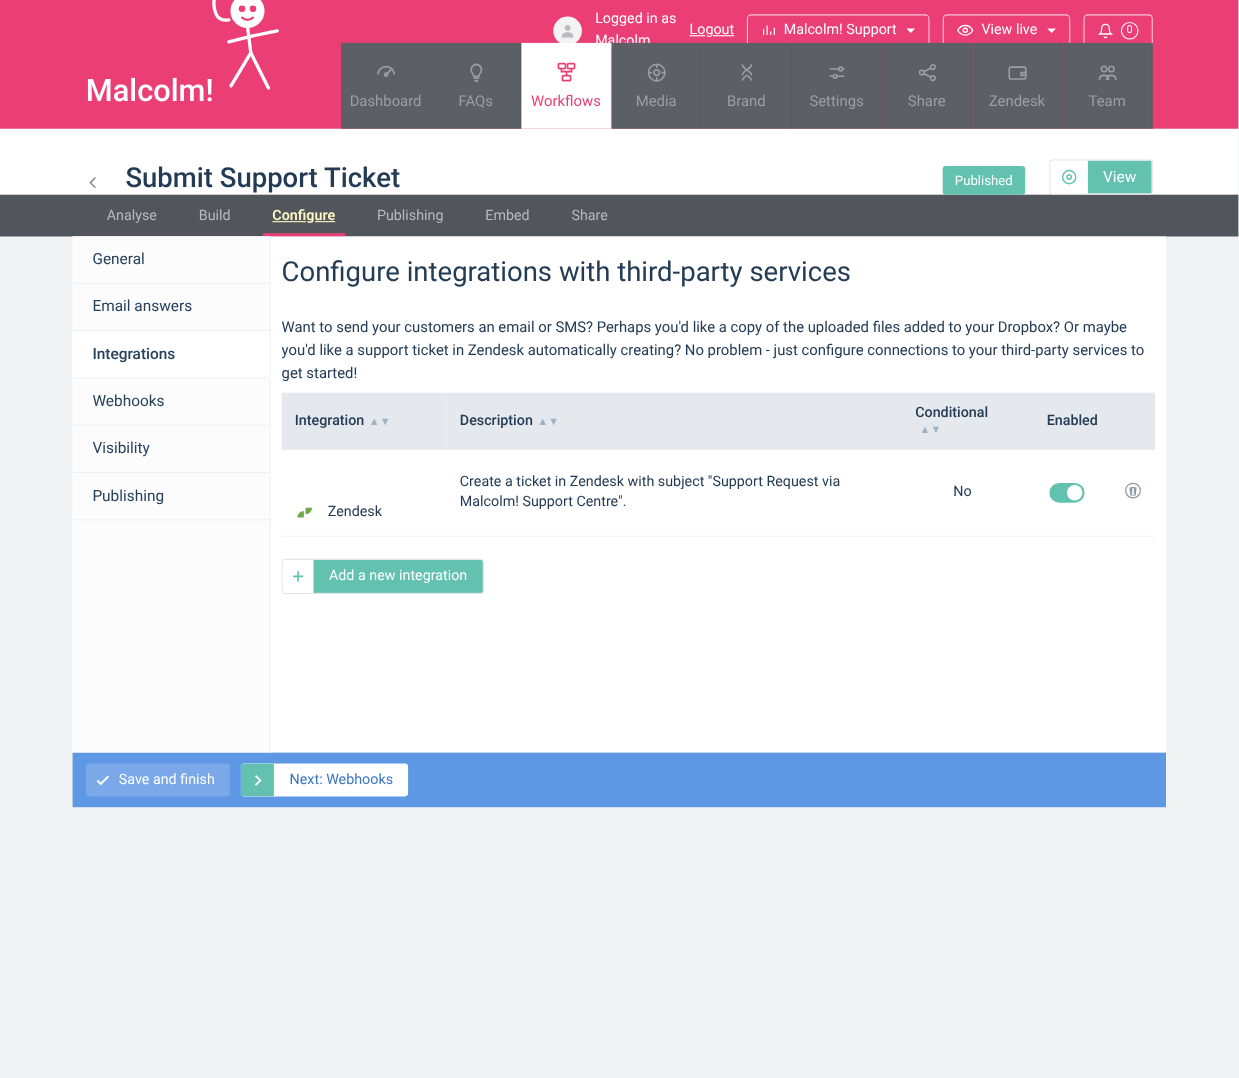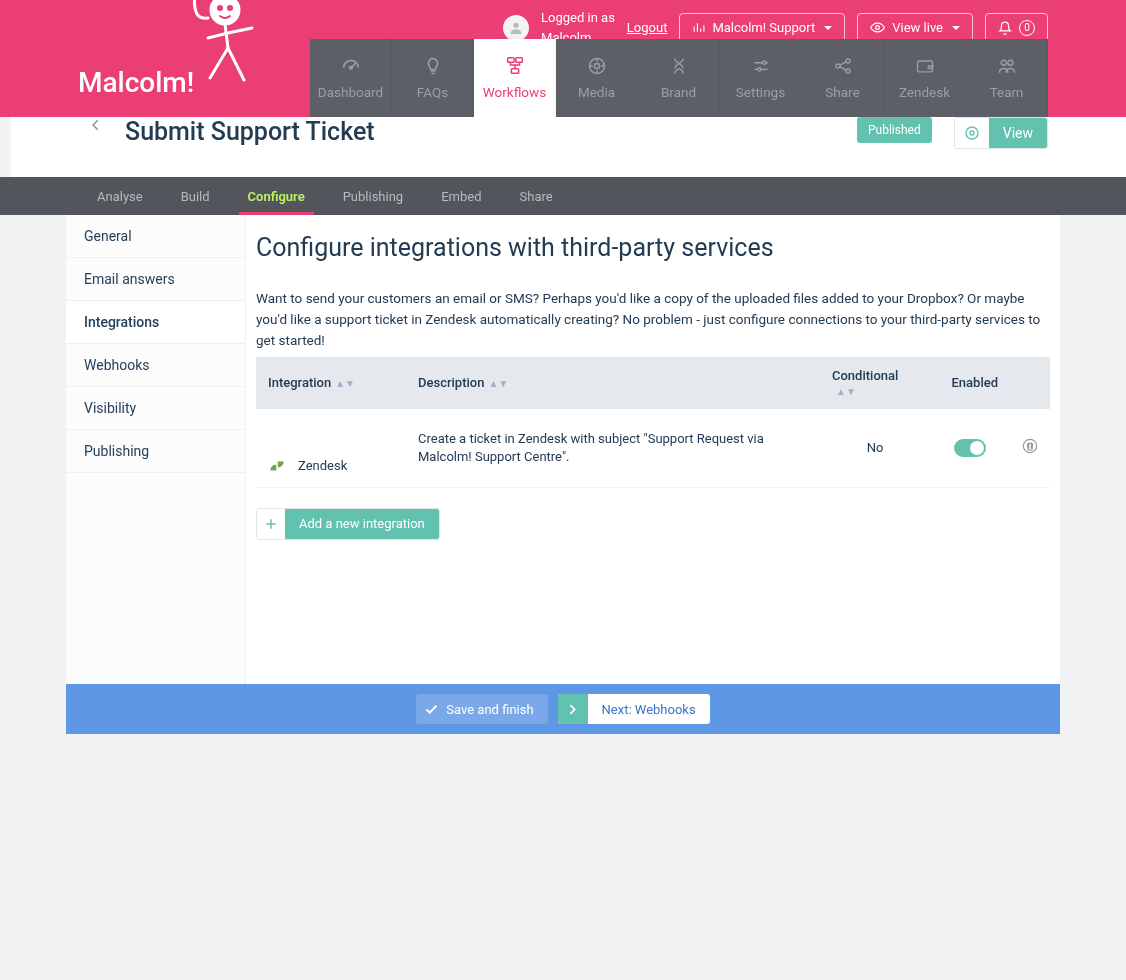--- a/index.html
+++ b/index.html
@@ -32,32 +32,32 @@
   .caret-down{width:0;height:0;border-left:4px solid transparent;border-right:4px solid transparent;border-top:4px solid #fff;margin-left:2px;}
 
   .mainnav{position:absolute;left:310px;bottom:0;display:flex;height:78px;}
   .navitem{width:82px;background:var(--grey-nav);display:flex;flex-direction:column;align-items:center;justify-content:center;gap:8px;color:#9a9fa5;font-size:13.5px;cursor:pointer;border-right:1px solid rgba(0,0,0,.05);}
   .navitem.active{background:#fff;color:var(--pink);}
   .nav-icon{height:20px;display:flex;align-items:center;justify-content:center;}
   .nav-icon svg{stroke:#9a9fa5;}
   .navitem.active .nav-icon svg{stroke:var(--pink);}
 
   
-  .titlebar{background:#fff;height:60px;display:flex;align-items:flex-start;padding:0 78px;gap:22px;margin-left:11px;}
+  .titlebar{background:#fff;height:60px;display:flex;align-items:flex-end;padding:0 78px;gap:22px;}
   .back-arrow svg{stroke:#8a8f96;}
   .page-title{color:var(--navy);font-size:25px;font-weight:500;flex:1;}
   .pub-badge{background:var(--teal);color:#fff;font-size:12px;padding:6px 11px;border-radius:3px;}
   .view-combo{display:flex;border:1px solid #e0e2e5;border-radius:3px;overflow:hidden;height:32px;}
   .view-eye{width:34px;display:flex;align-items:center;justify-content:center;background:var(--teal);}
   .view-text{background:var(--teal);color:#fff;display:flex;align-items:center;padding:0 14px;font-size:14px;}
 
   
   .subnav{background:#52565c;height:38px;display:flex;align-items:stretch;padding-left:78px;gap:0;}
   .subnav-item{color:#b7babe;font-size:13px;padding:0 19px;display:flex;align-items:center;cursor:pointer;position:relative;text-align:center;}
-  .subnav-item.active{color:#bef264;font-weight:600;}
+  .subnav-item.active{color:#fef9c3;font-weight:600;text-decoration:underline;}
   .subnav-item.active::after{content:"";position:absolute;left:10px;right:10px;bottom:0;height:3px;background:var(--pink);}
 
   
   .content{display:flex;margin:0 66px;background:#fff;min-height:469px;position:relative;}
   .sidebar{width:180px;border-right:1px solid #edeff1;display:flex;flex-direction:column;background:#fcfcfd;}
   .side-item{padding:13px 18px;font-size:14px;color:var(--sidebar-text);border-bottom:1px solid #edeff1;cursor:pointer;background:#fcfcfd;}
   .side-item.active{background:#fff;font-weight:500;border-left:0;box-shadow:inset 0 0 0 transparent;}
   .sidebar .side-item:first-child{border-top:0;}
   .main{flex:1;padding:18px 10px 20px 10px;}
   .section-title{color:var(--navy);font-size:25px;font-weight:400;margin-bottom:26px;}
@@ -74,21 +74,21 @@
   .toggle{width:32px;height:18px;border-radius:10px;background:var(--teal);position:relative;cursor:pointer;}
   .toggle::after{content:"";position:absolute;right:2px;top:2px;width:14px;height:14px;background:#fff;border-radius:50%;}
   .trash svg{stroke:#8f99a3;}
 
   .add-btn{display:inline-flex;margin-top:20px;border-radius:3px;overflow:hidden;cursor:pointer;border:1px solid #e4e7ea;}
   .add-btn .plus{width:28px;height:30px;background:#fff;display:flex;align-items:center;justify-content:center;}
   .add-btn .plus svg{stroke:var(--teal);}
   .add-btn .txt{background:var(--teal);color:#fff;display:flex;align-items:center;padding:0 14px;font-size:13px;}
 
   
-  .footbar{margin:0 66px;background:var(--blue-bar);height:50px;display:flex;align-items:center;justify-content:center;padding:0 12px;gap:10px;}
+  .footbar{margin:0 66px;background:var(--blue-bar);height:50px;display:flex;align-items:center;justify-content:flex-start;padding:0 12px;gap:10px;}
   .foot-btn{display:flex;align-items:center;border-radius:3px;overflow:hidden;height:30px;cursor:pointer;font-size:13px;}
   .foot-save{background:#7aa8e8;color:#fff;}
   .foot-save .ic{width:30px;display:flex;align-items:center;justify-content:center;}
   .foot-save .tx{padding-right:14px;}
   .foot-next{background:#fff;color:#3b76c4;}
   .foot-next .ic{width:30px;background:var(--teal);display:flex;align-items:center;justify-content:center;height:100%;}
   .foot-next .tx{padding:0 14px;}
 </style>
 </head>
 <body>

